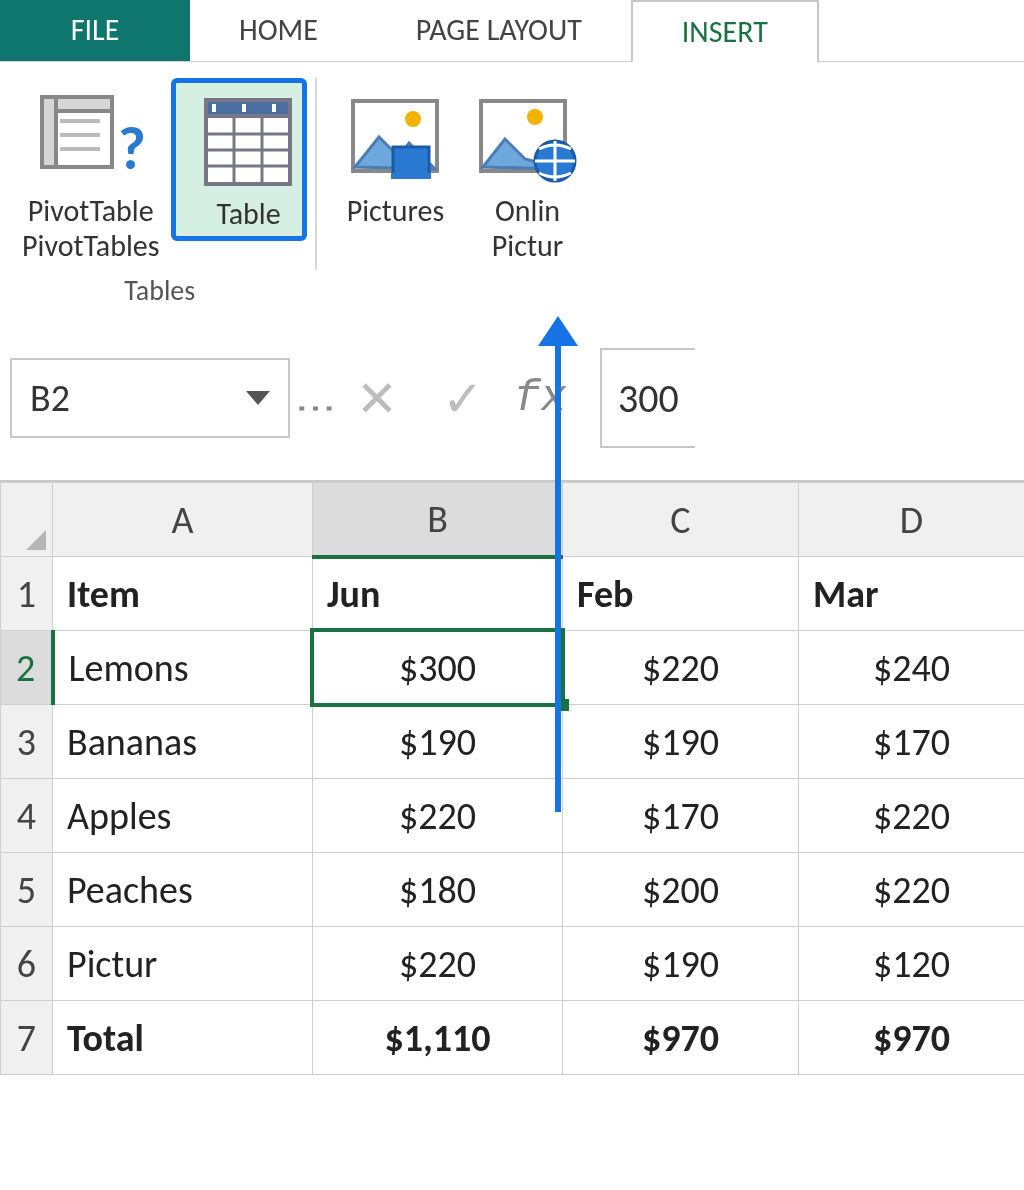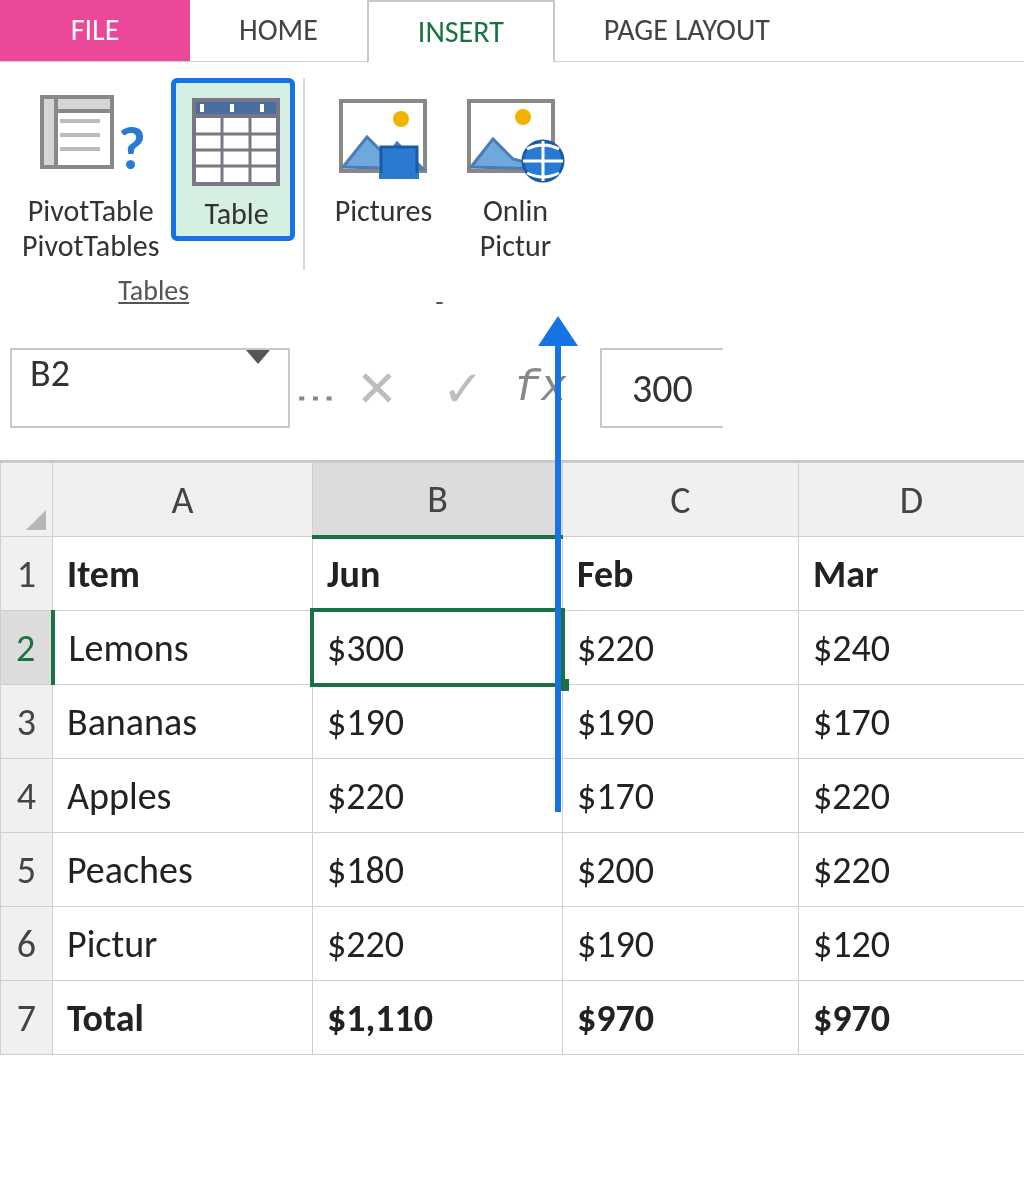--- a/index.html
+++ b/index.html
@@ -23,21 +23,21 @@
     display: flex;
     align-items: center;
     justify-content: center;
     font-size: 30px;
     padding: 0 49px;
     color: #444;
     border-bottom: 2px solid transparent;
     position: relative;
   }
   .tab.file {
-    background: #ec4899;
+    background: #0f766e;
     color: #fff;
     width: 190px;
     padding: 0;
     font-weight: 400;
   }
   .tab.active {
     border: 2px solid #c8c8c8;
     border-bottom: 2px solid #fff;
     color: #1a7243;
     background: #fff;
@@ -78,47 +78,47 @@
     height: 110px;
     width: 120px;
     display: flex;
     align-items: center;
     justify-content: center;
   }
   .ribbon-item.highlight {
     border: 5px solid #1573e6;
     border-radius: 6px;
     background: #d5efe3;
-    padding: 4px 6px 4px 12px;
+    padding: 4px 6px 4px 24px;
   }
   .group-label {
     font-size: 28px;
     color: #555;
     margin-top: 6px;
-    text-decoration: underline;
   }
   .ribbon-sep {
     width: 2px;
     background: #d8d8d8;
     margin: 6px 4px 40px 4px;
     align-self: stretch;
   }
 
   
   .formula-row {
     display:flex;
     align-items:center;
     gap: 16px;
     padding: 32px 10px 10px 10px;
   }
   .namebox {
     width: 280px;
     height: 80px;
     border: 2px solid #c8c8c8;
     display:flex;
+    align-items:center;
     justify-content:space-between;
     padding: 0 18px;
     font-size: 38px;
     color:#333;
   }
   .drop-tri {
     width:0;height:0;
     border-left:12px solid transparent;
     border-right:12px solid transparent;
     border-top:14px solid #555;
@@ -133,24 +133,24 @@
     width:70px;text-align:center;
   }
   .fx-label {
     font-family: Liberation Mono, monospace;
     font-style: italic;
     font-size: 44px;
     color: #888;
     width:70px;
   }
   .fbar-val {
-    height:80px;
+    height:100px;
     border:2px solid #c8c8c8;
     border-right:none;
-    padding:0 30px;
+    padding:0 16px;
     display:flex;align-items:center;
     font-size:40px;
     color:#333;
     min-width:90px;
   }
 
   
   .sheet {
     margin-top: 22px;
     border-top: 2px solid #c8c8c8;
@@ -195,21 +195,21 @@
     text-align:center;
     color:#444;
     width:48px;
   }
   .grid tbody th.sel {
     background:#dcdcdc;
     border-right:4px solid #1a7243;
     color:#1a7243;
   }
   .grid td.text { text-align:left; }
-  .grid td.num  { text-align:left; }
+  .grid td.num  { text-align:center; }
   .grid td.bold, .grid th.bold, .bold { font-weight:700; }
   .active-cell {
     position: relative;
   }
   .active-cell::after{
     content:"";
     position:absolute;
     top:-3px; left:-3px; right:-3px; bottom:-3px;
     border:4px solid #1a7243;
     pointer-events:none;
@@ -229,22 +229,22 @@
     pointer-events:none;
     z-index:5;
   }
 </style>
 </head>
 <body>
 
 <div class="tabs">
   <div class="tab file">FILE</div>
   <div class="tab">HOME</div>
+  <div class="tab">PAGE LAYOUT</div>
   <div class="tab active">INSERT</div>
-  <div class="tab">PAGE LAYOUT</div>
 </div>
 
 <div class="ribbon">
 
   <div class="ribbon-group">
     <div class="ribbon-items">
 
       <div class="ribbon-item">
         <div class="icon-slot">
           <svg width="110" height="96" viewBox="0 0 110 96">

